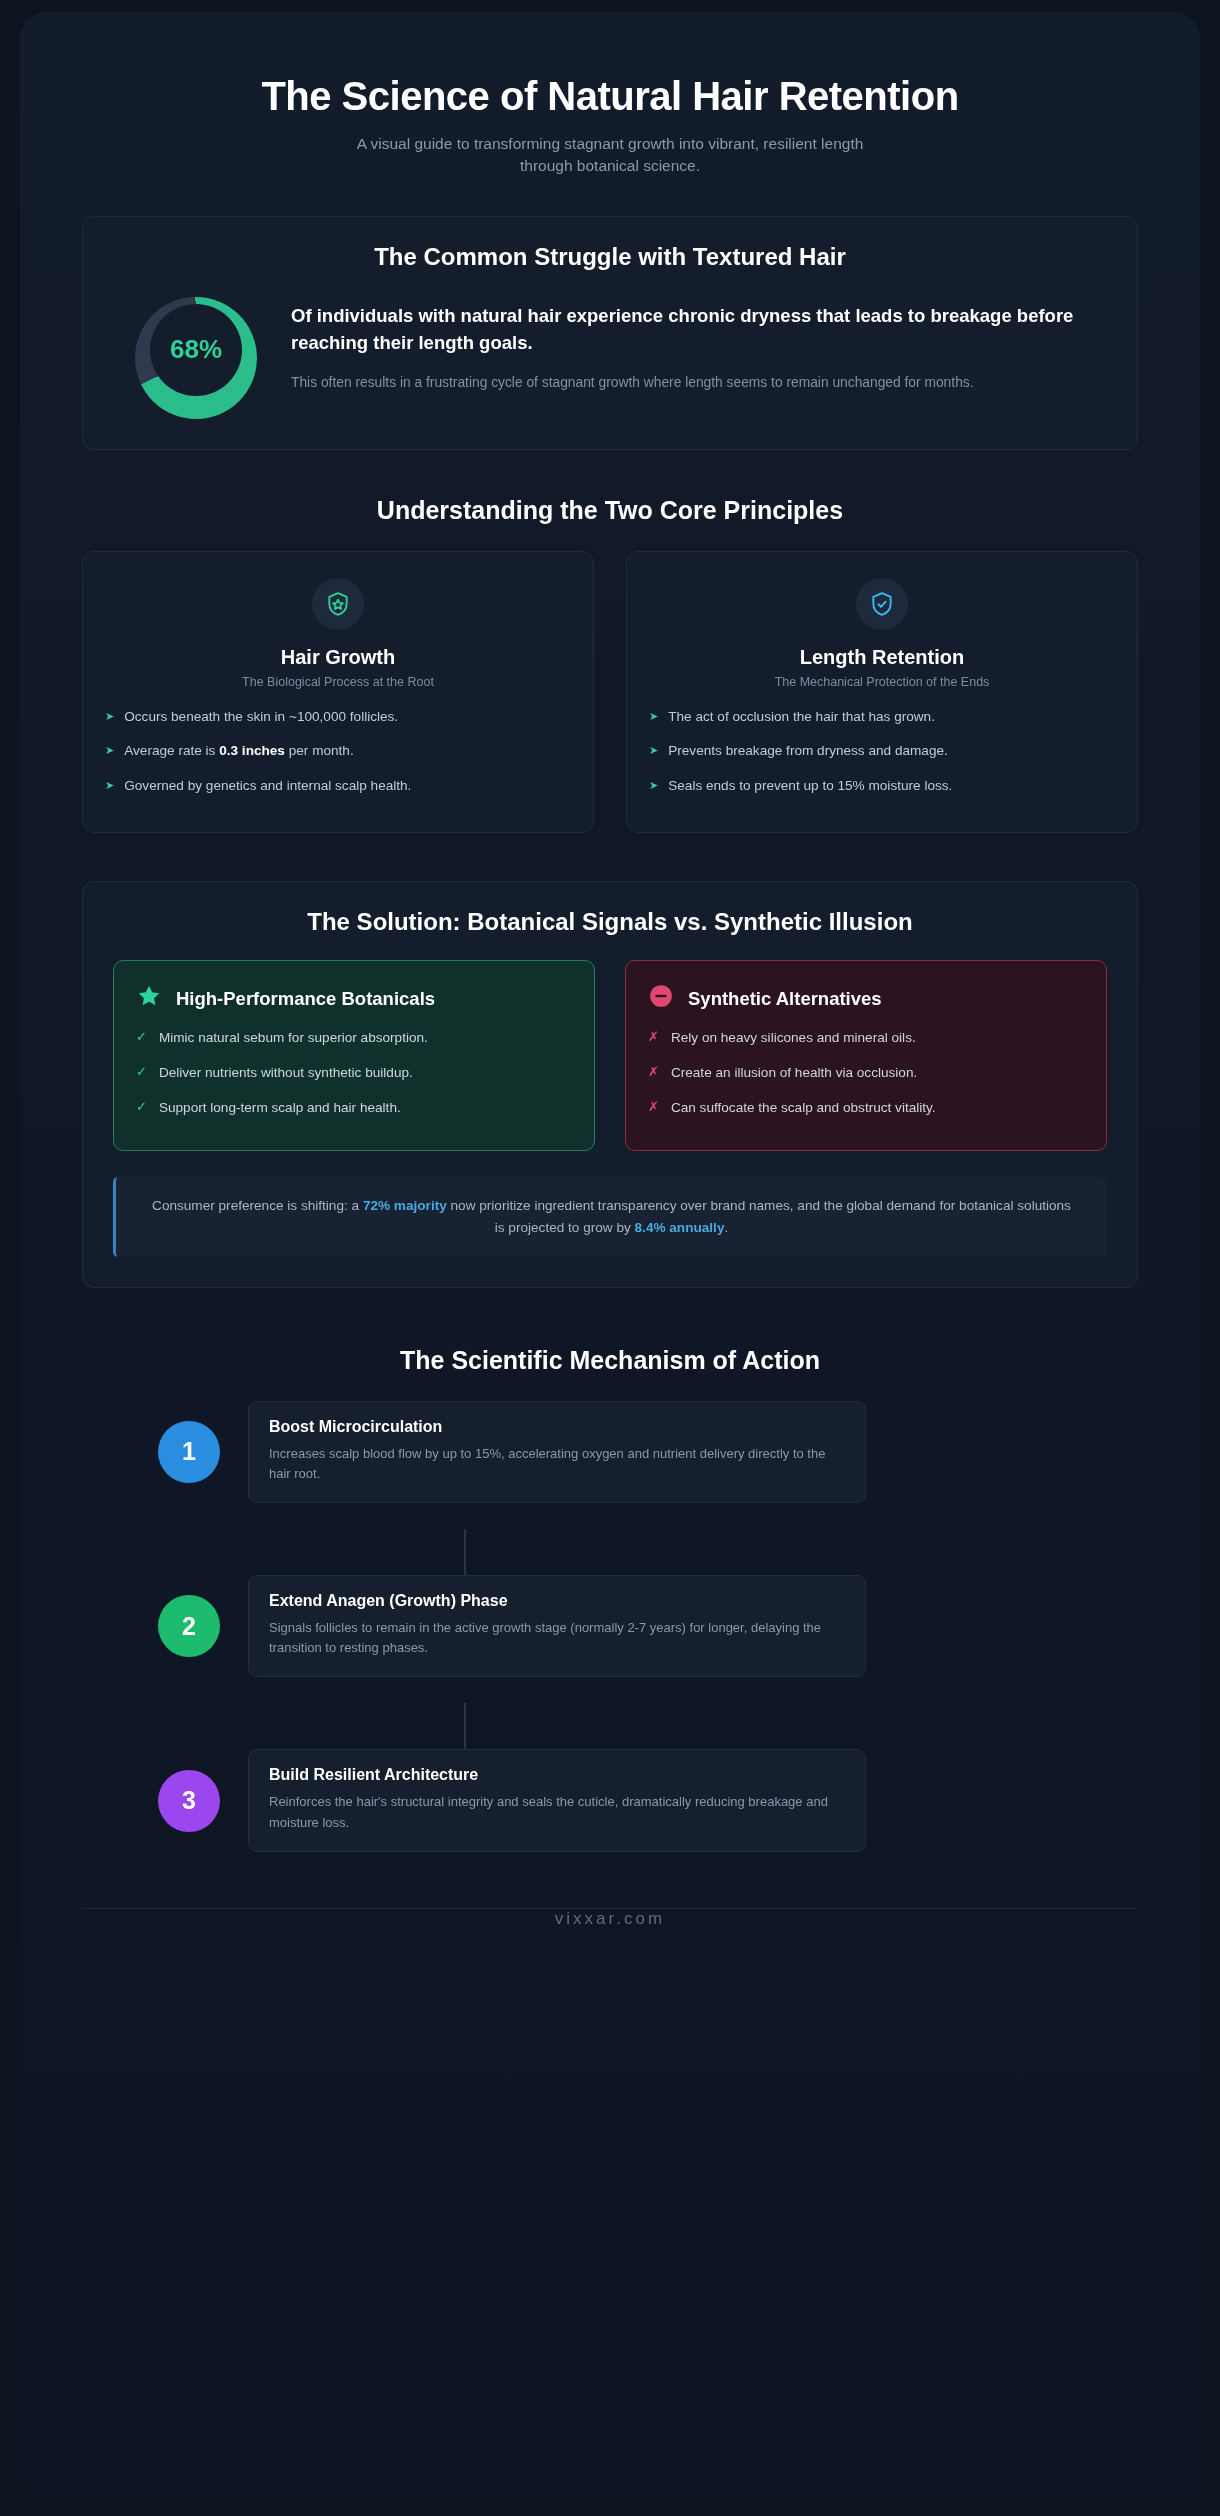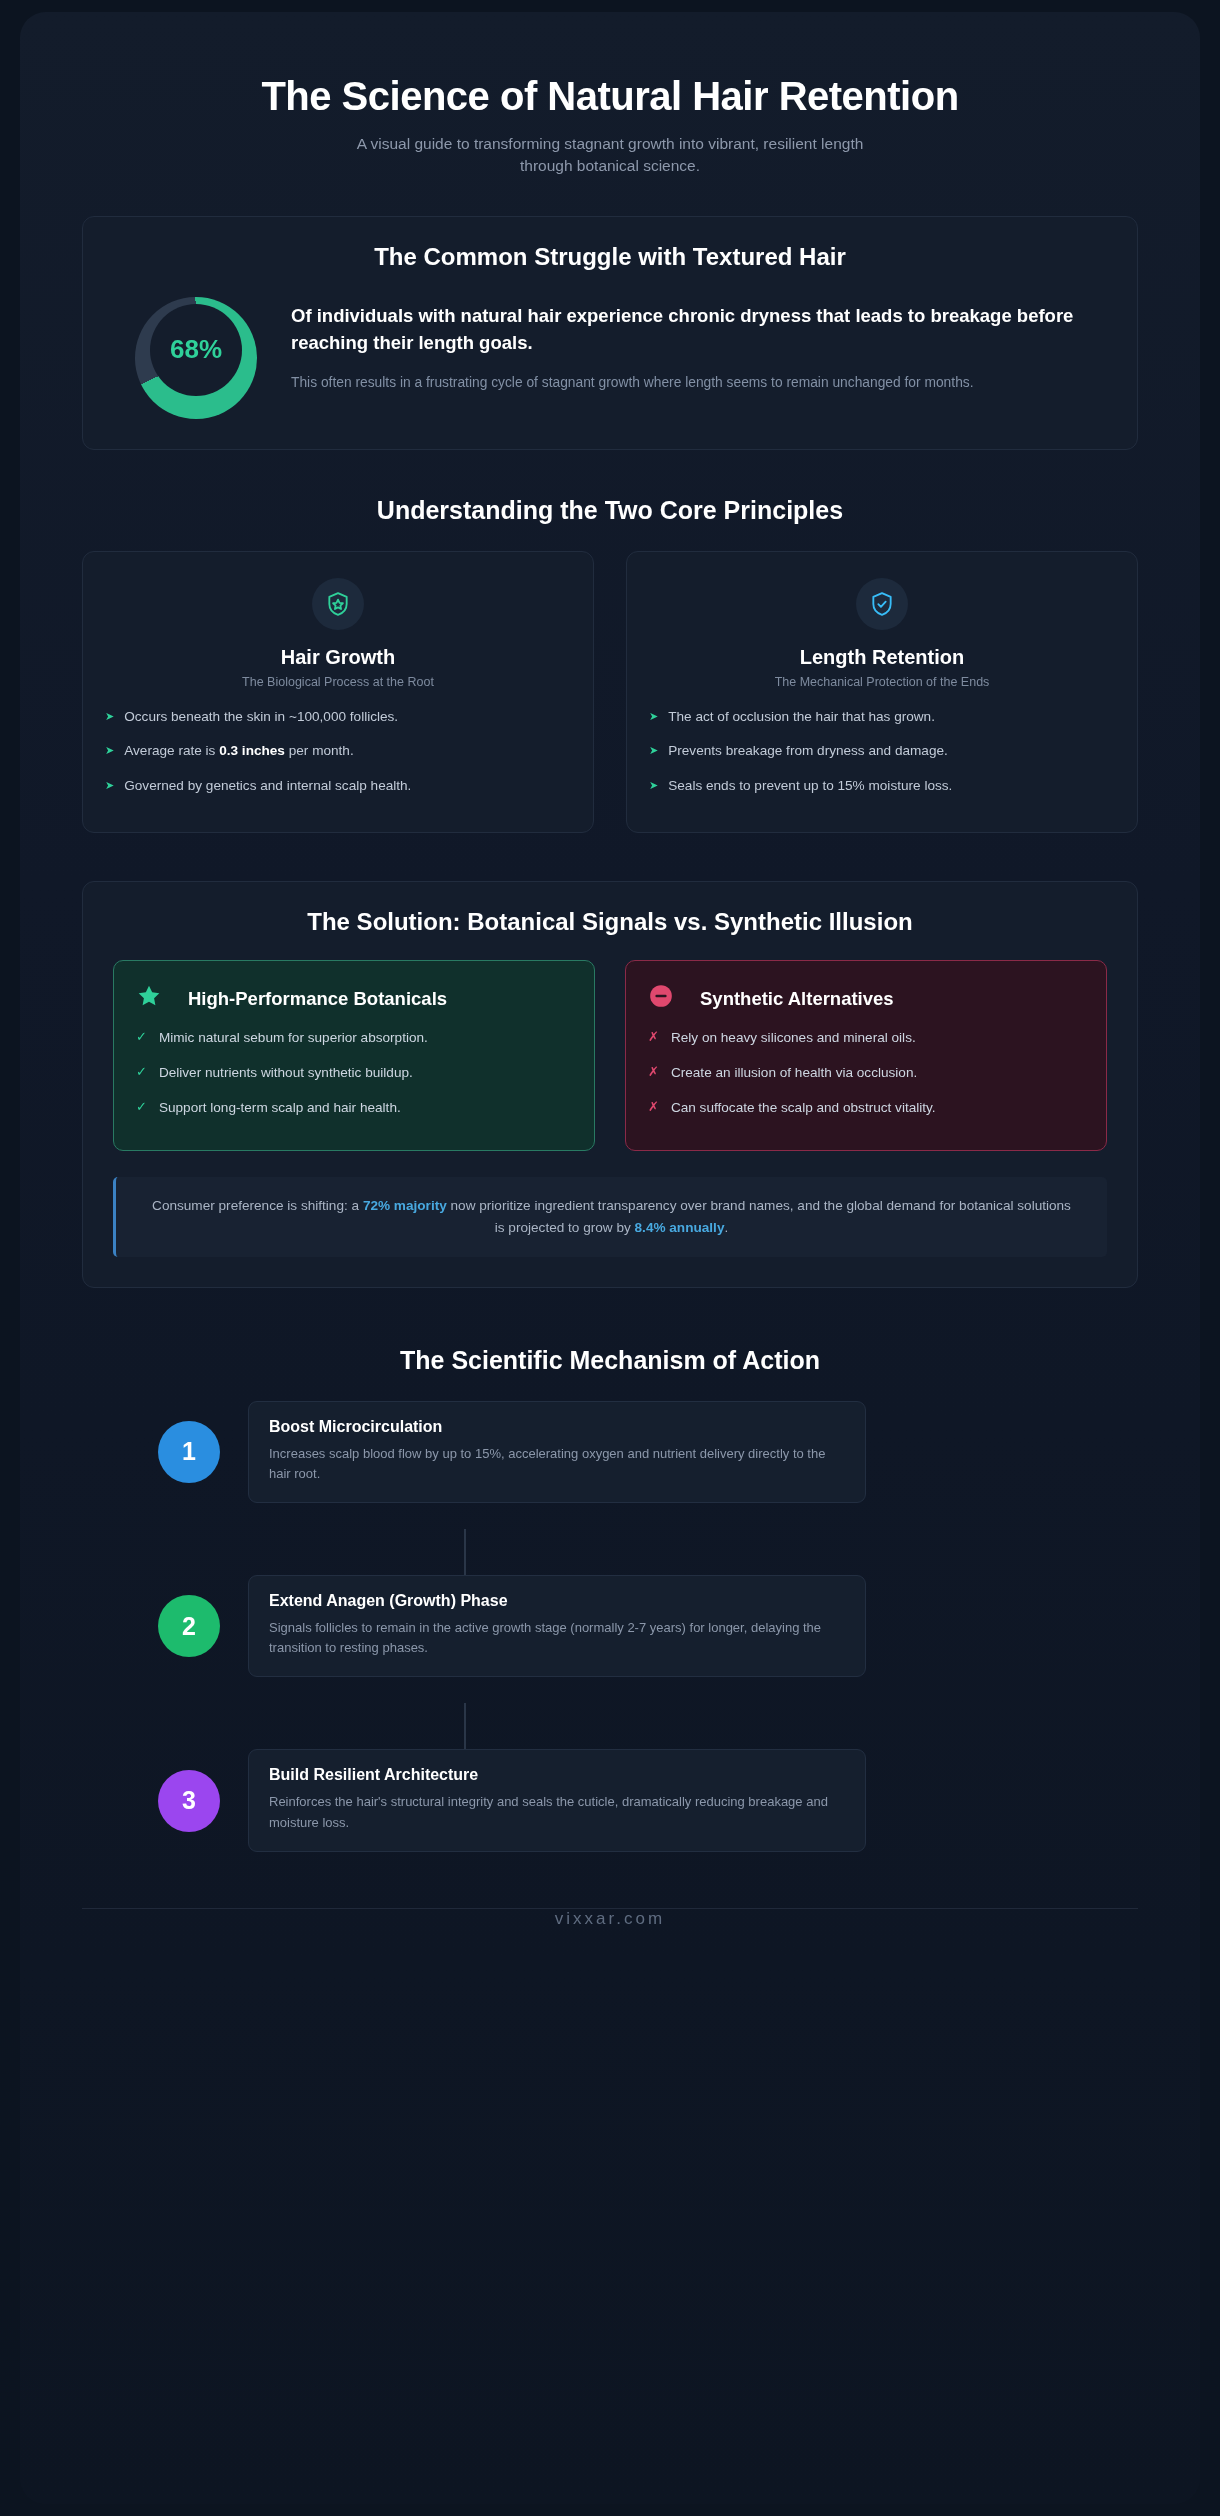--- a/index.html
+++ b/index.html
@@ -173,21 +173,21 @@
     background: #10302c;
     border: 1px solid #297a63;
   }
   .cmp.bad {
     background: #2c1320;
     border: 1px solid #8b2a48;
   }
   .cmp-head {
     display: flex;
     align-items: center;
-    gap: 26px;
+    gap: 14px;
     margin-bottom: 14px;
   }
   .cmp-head h3 {
     color: #ffffff;
     font-size: 18.5px;
     font-weight: bold;
     line-height: 1.25;
   }
   .cmp ul { list-style: none; }
   .cmp li {

